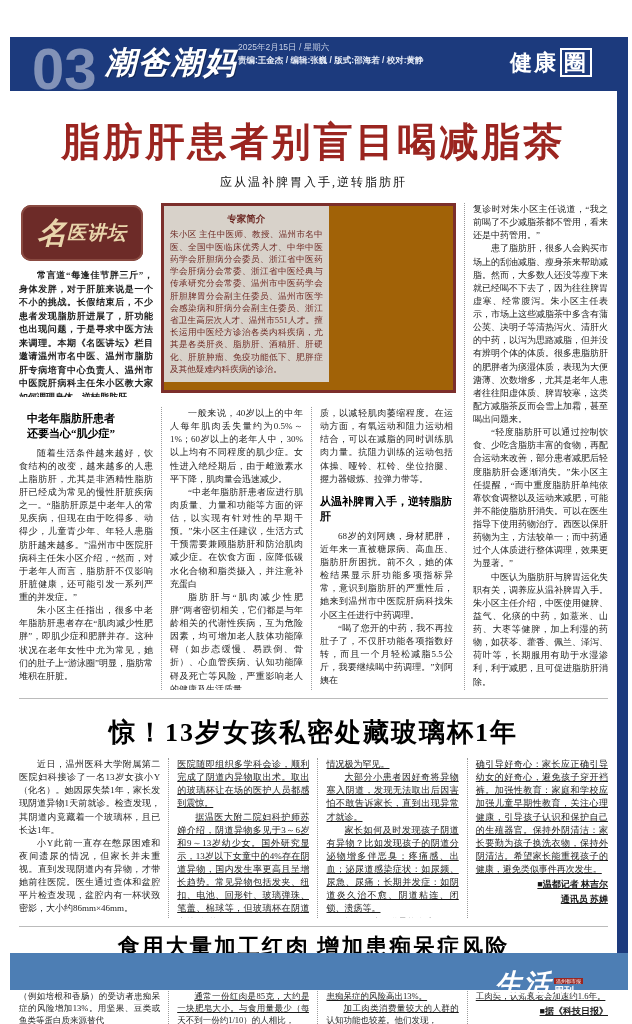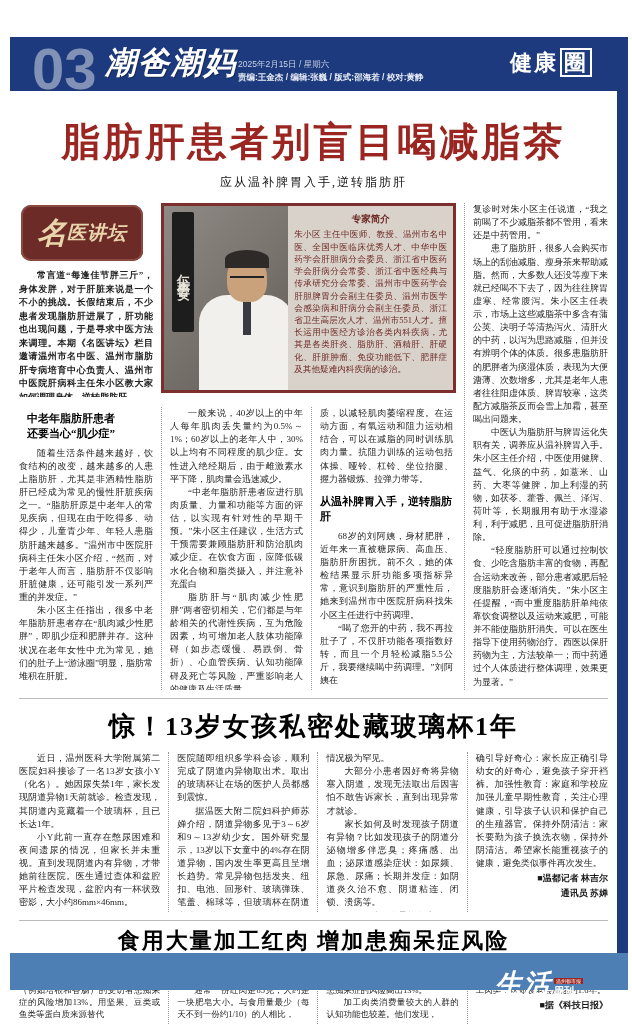--- a/index.html
+++ b/index.html
@@ -9,21 +9,21 @@
 
   
   .band { position:absolute; left:10px; top:37px; width:618px; height:54px; background:#1c3a7d; }
   .right-strip { position:absolute; left:617px; top:91px; width:11px; height:899px; background:#1c3a7d; }
   .wedge { position:absolute; left:10px; top:91px; width:0; height:0;
            border-top:26px solid #1c3a7d; border-right:185px solid transparent; }
   .page-num { position:absolute; left:32px; top:40px; font-size:58px; font-weight:bold;
               color:rgba(255,255,255,0.45); font-family:"Liberation Sans", sans-serif; line-height:1; }
   .masthead { position:absolute; left:105px; top:42px; font-size:31px; font-weight:bold; font-style:italic;
               color:#ffffff; letter-spacing:2px; text-shadow:1px 1px 0 rgba(0,0,0,0.3); }
-  .dateblock { position:absolute; left:238px; top:58px; color:#c9d2e6; line-height:1.5;
+  .dateblock { position:absolute; left:238px; top:41px; color:#c9d2e6; line-height:1.5;
                font-family:"Liberation Sans", sans-serif; }
   .dateblock .d1 { font-size:8.5px; }
   .dateblock .d2 { font-size:8.5px; color:#e8edf7; font-weight:bold; }
   .section-badge { position:absolute; right:40px; top:48px; color:#fff; font-size:22px; font-weight:bold; letter-spacing:2px; }
   .section-badge .boxed { border:2px solid #fff; padding:0 2px; margin-left:2px; }
 
   
   .content { position:absolute; left:10px; top:91px; width:607px; height:862px; background:#fff; padding:0 9px; }
 
   .main-headline { text-align:center; margin-top:24px; }
@@ -37,21 +37,21 @@
   .top-row { display:flex; height:194px; }
   .colA-top { width:134px; overflow:hidden; }
   .stamp { width:122px; height:56px; background:#6d2b28; border-radius:10px; color:#e9d5ac;
            display:flex; align-items:center; justify-content:center; margin:2px 0 8px 2px;
            box-shadow:inset 0 0 0 2px #8a4a41; }
   .stamp .big { font-size:30px; font-weight:bold; font-style:italic; }
   .stamp .small { font-size:19px; font-weight:bold; font-style:italic; letter-spacing:1px; }
   .intro { font-size:9px; line-height:1.5; text-align:justify; font-weight:bold; color:#222; }
   .intro p { text-indent:2em; }
 
-  .photo-frame { width:295px; margin-left:8px; border:3px solid #7c2f2c; background:#fca5a5; display:flex; height:190px; }
+  .photo-frame { width:295px; margin-left:8px; border:3px solid #7c2f2c; background:#a16207; display:flex; height:190px;flex-direction:column; }
   .photo-left { width:43%; position:relative; background:linear-gradient(135deg,#8f8a85 0%,#77716c 55%,#5f5a55 100%); overflow:hidden; }
   .banner-strip { position:absolute; left:8px; top:6px; width:22px; height:120px; background:#1d1d1d; border-radius:2px;
                   display:flex; align-items:center; justify-content:center; }
   .banner-strip span { writing-mode:vertical-rl; color:#e8e4da; font-size:13px; letter-spacing:4px; font-weight:bold; }
   .person { position:absolute; right:-6px; bottom:0; width:95px; height:150px; }
   .coat { position:absolute; bottom:0; left:0; width:95px; height:95px; background:#f2f0ec; border-radius:28px 28px 0 0; }
   .tie { position:absolute; bottom:55px; left:44px; width:8px; height:40px; background:#3a3a42; }
   .head { position:absolute; bottom:88px; left:28px; width:40px; height:46px; background:#c9a27c; border-radius:45% 45% 40% 40%; }
   .hair { position:absolute; bottom:122px; left:26px; width:44px; height:18px; background:#2d2a28; border-radius:50% 50% 0 0; }
   .glasses { position:absolute; bottom:106px; left:31px; width:34px; height:8px; border-top:2px solid #222; }
@@ -62,25 +62,25 @@
   .colA, .colB, .colC { width:134px; overflow:hidden; }
   .colB, .colC { border-left:1px dotted #9a9a9a; padding-left:8px; margin-left:8px; width:142px; }
 
   .para { font-size:9px; line-height:1.46; text-align:justify; text-indent:2em; color:#1e1e1e; }
   .para.cont { text-indent:0; }
   .sec-head { font-size:11px; font-weight:bold; margin:4px 8px 6px; line-height:1.35; color:#000; }
   .sec-head2 { font-size:11px; font-weight:bold; margin:8px 0 6px; color:#000; }
   .byline { text-align:right; font-size:9px; font-weight:bold; margin-top:2px; }
 
   
-  .article2 { border-top:1px solid #bbb; margin-top:8px; padding-top:10px; }
+  .article2 { border-top:1px solid #bbb; margin-top:8px; padding-top:16px; }
   .art-title { text-align:center; font-size:26px; font-weight:bold; letter-spacing:2px; color:#000; }
   .art-cols { display:flex; margin-top:8px; height:160px; }
   .art-cols .c { width:142px; overflow:hidden; }
-  .art-cols .c + .c { border-left:1px dotted #9a9a9a; padding-left:8px; margin-left:8px; }
+  .art-cols .c + .c { border-left:1px dotted #9a9a9a; padding-left:8px; margin-left:8px;text-decoration:underline; }
 
   .article3 { border-top:1px solid #bbb; margin-top:8px; padding-top:5px; }
   .article3 .art-title { font-size:22px; }
   .article3 .art-cols { height:66px; margin-top:6px; }
   .article3 .para { font-size:8.5px; line-height:1.38; }
 
   
   .bottom-strip { position:absolute; left:10px; top:953px; width:618px; height:37px; background:#4d7eb4; }
   .footer-logo { position:absolute; right:45px; top:13px; display:flex; align-items:flex-end; }
   .logo-main { color:#fff; font-size:27px; font-weight:bold; font-style:italic; letter-spacing:1px;
@@ -163,22 +163,22 @@
             <div class="sec-head2">从温补脾胃入手，逆转脂肪肝</div>
             <p class="para">68岁的刘阿姨，身材肥胖，近年来一直被糖尿病、高血压、脂肪肝所困扰。前不久，她的体检结果显示肝功能多项指标异常，意识到脂肪肝的严重性后，她来到温州市中医院肝病科找朱小区主任进行中药调理。</p>
             <p class="para">“喝了您开的中药，我不再拉肚子了，不仅肝功能各项指数好转，而且一个月轻松减脂5.5公斤，我要继续喝中药调理。”刘阿姨在</p>
           </div>
         </div>
       </div>
 
       <div class="colD">
         <p class="para cont">复诊时对朱小区主任说道，“我之前喝了不少减脂茶都不管用，看来还是中药管用。”</p>
         <p class="para">患了脂肪肝，很多人会购买市场上的刮油减脂、瘦身茶来帮助减脂。然而，大多数人还没等瘦下来就已经喝不下去了，因为往往脾胃虚寒、经常腹泻。朱小区主任表示，市场上这些减脂茶中多含有蒲公英、决明子等清热泻火、清肝火的中药，以泻为思路减脂，但并没有辨明个体的体质。很多患脂肪肝的肥胖者为痰湿体质，表现为大便溏薄、次数增多，尤其是老年人患者往往阳虚体质、脾胃较寒，这类配方减脂茶反而会雪上加霜，甚至喝出问题来。</p>
+        <p class="para">“轻度脂肪肝可以通过控制饮食、少吃含脂肪丰富的食物，再配合运动来改善，部分患者减肥后轻度脂肪肝会逐渐消失。”朱小区主任提醒，“而中重度脂肪肝单纯依靠饮食调整以及运动来减肥，可能并不能使脂肪肝消失。可以在医生指导下使用药物治疗。西医以保肝药物为主，方法较单一；而中药通过个人体质进行整体调理，效果更为显著。”</p>
         <p class="para">中医认为脂肪肝与脾胃运化失职有关，调养应从温补脾胃入手。朱小区主任介绍，中医使用健脾、益气、化痰的中药，如薏米、山药、大枣等健脾，加上利湿的药物，如茯苓、藿香、佩兰、泽泻、荷叶等，长期服用有助于水湿渗利，利于减肥，且可促进脂肪肝消除。</p>
-        <p class="para">“轻度脂肪肝可以通过控制饮食、少吃含脂肪丰富的食物，再配合运动来改善，部分患者减肥后轻度脂肪肝会逐渐消失。”朱小区主任提醒，“而中重度脂肪肝单纯依靠饮食调整以及运动来减肥，可能并不能使脂肪肝消失。可以在医生指导下使用药物治疗。西医以保肝药物为主，方法较单一；而中药通过个人体质进行整体调理，效果更为显著。”</p>
 
       </div>
     </div>
 
     <div class="article2">
       <div class="art-title">惊！13岁女孩私密处藏玻璃杯1年</div>
       <div class="art-cols">
         <div class="c">
           <p class="para">近日，温州医科大学附属第二医院妇科接诊了一名13岁女孩小Y（化名）。她因尿失禁1年，家长发现阴道异物1天前就诊。检查发现，其阴道内竟藏着一个玻璃杯，且已长达1年。</p>
           <p class="para">小Y此前一直存在憋尿困难和夜间遗尿的情况，但家长并未重视。直到发现阴道内有异物，才带她前往医院。医生通过查体和盆腔平片检查发现，盆腔内有一杯状致密影，大小约86mm×46mm。</p>

